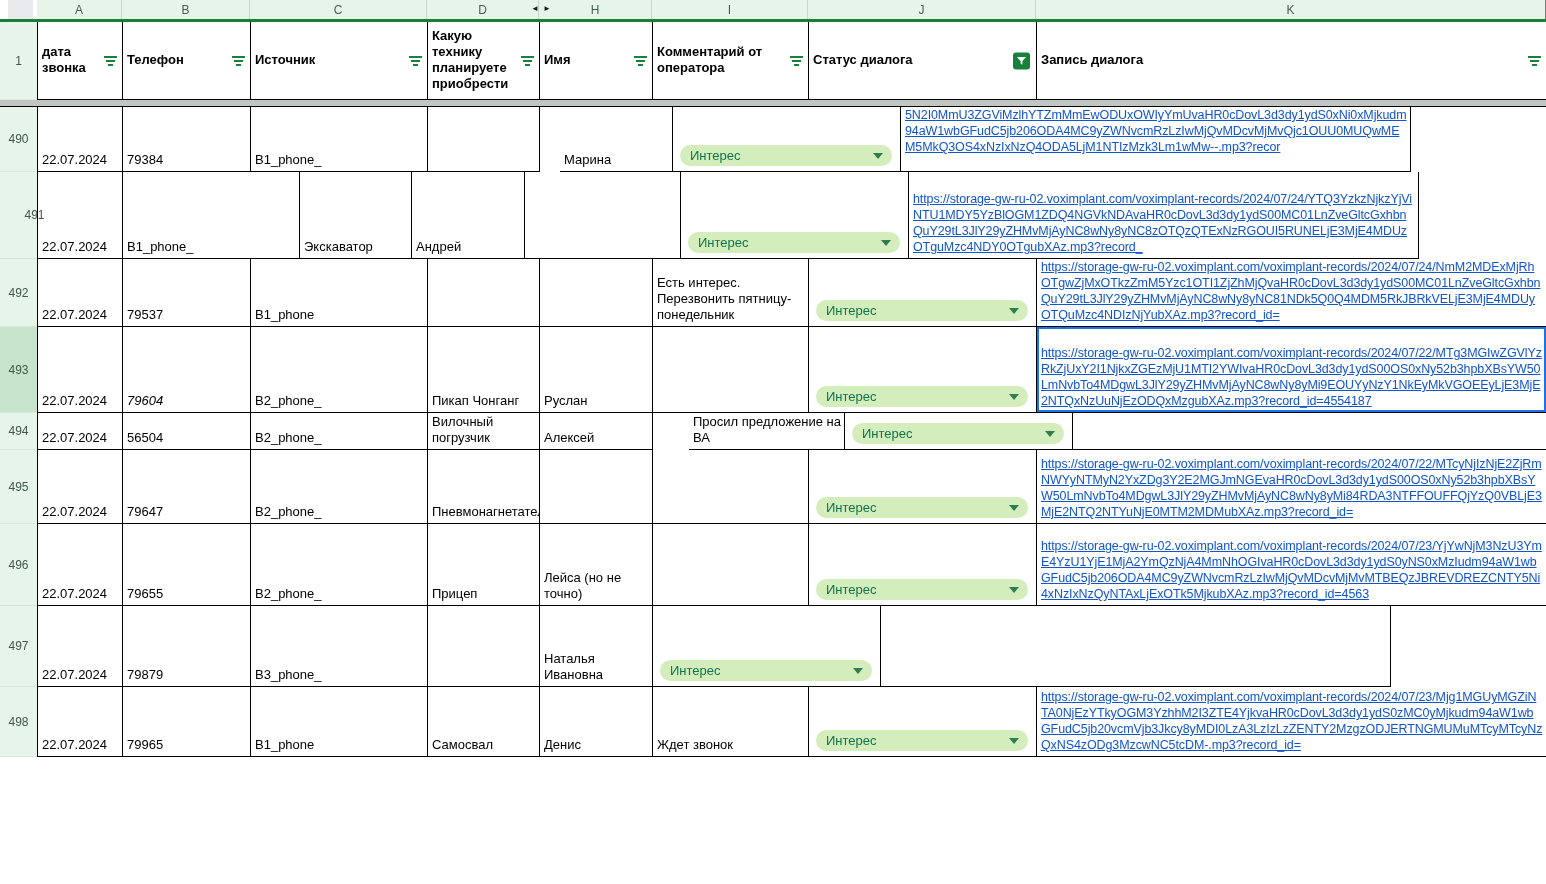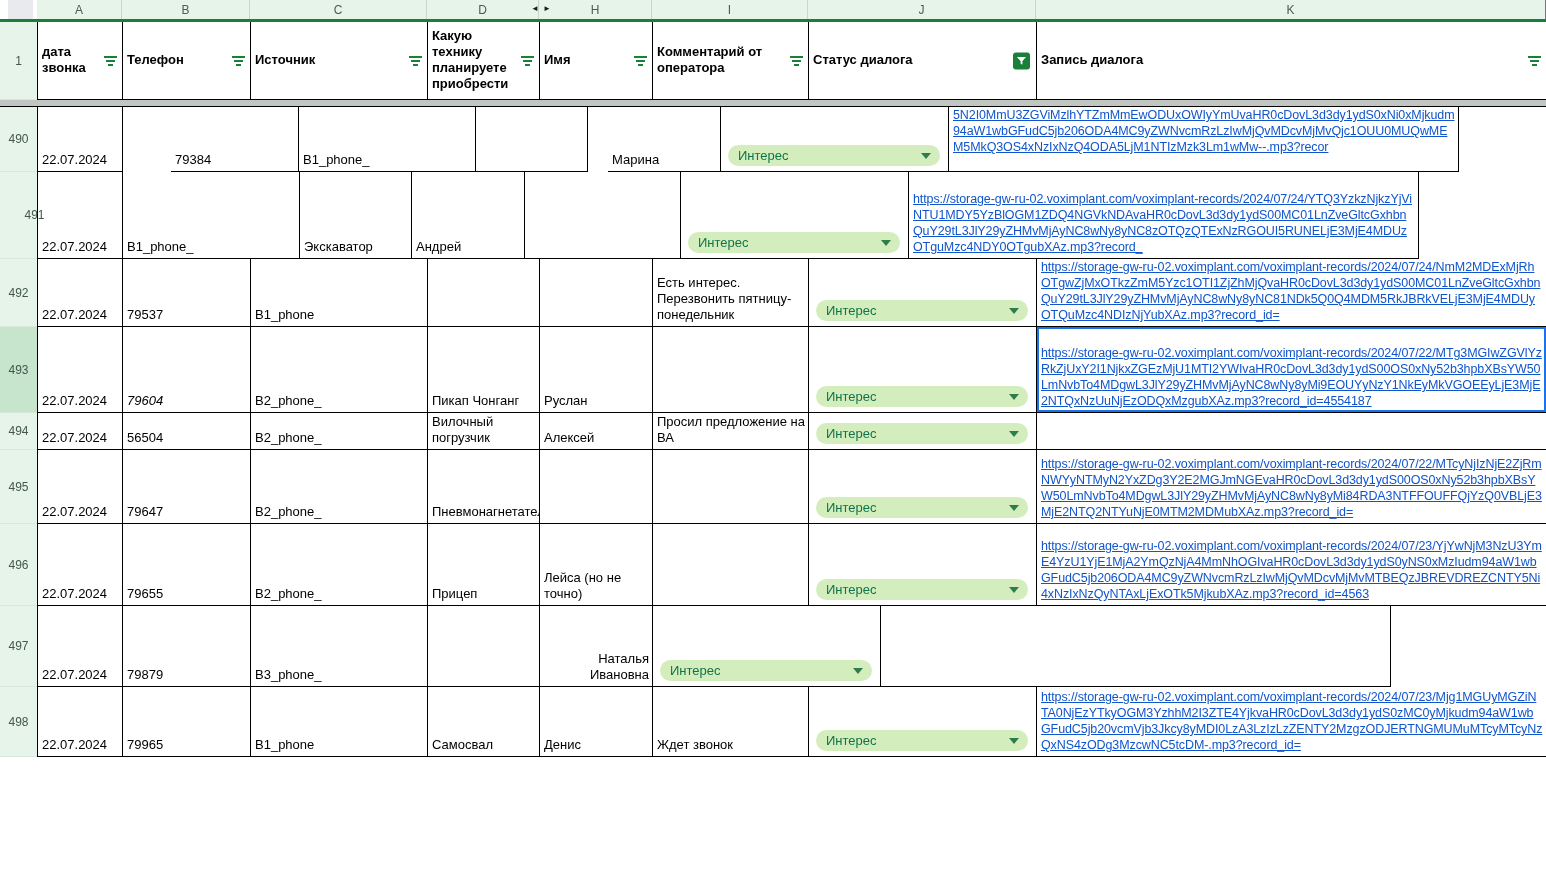--- a/index.html
+++ b/index.html
@@ -158,21 +158,21 @@
             <i></i>
             <i></i>
             <i></i>
           </span>
         </div>
     </div>
     <div class="grid-spacer"></div>
     <div>
         <div class="row">
           <div class="cell" style="width: 85px; height: 65px;">22.07.2024</div>
-          <div class="cell" style="width: 128px; height: 65px; margin-left: 48px;">79384</div>
+          <div class="cell" style="width: 128px; height: 65px;">79384</div>
           <div class="cell" style="width: 177px; height: 65px;">B1_phone_</div>
           <div class="cell" style="width: 112px; height: 65px;"></div>
           <div class="cell" style="width: 113px; height: 65px; margin-left: 20px;">Марина</div>
           <div class="cell" style="width: 228px; height: 65px;">
             <div class="chip">
               <span>Интерес</span>
               <i class="arrow"></i>
             </div>
           </div>
           <div class="cell" style="width: 510px; height: 65px; padding-bottom: 16px;">
@@ -228,21 +228,21 @@
           <div class="cell sel-cell" style="width: 510px; height: 86px;">
             <a href="#">https://storage-gw-ru-02.voximplant.com/voximplant-records/2024/07/22/MTg3MGIwZGVlYzRkZjUxY2I1NjkxZGEzMjU1MTI2YWIvaHR0cDovL3d3dy1ydS00OS0xNy52b3hpbXBsYW50LmNvbTo4MDgwL3JlY29yZHMvMjAyNC8wNy8yMi9EOUYyNzY1NkEyMkVGOEEyLjE3MjE2NTQxNzUuNjEzODQxMzgubXAz.mp3?record_id=4554187</a>
           </div>
         </div>
         <div class="row">
           <div class="cell" style="width: 85px; height: 37px;">22.07.2024</div>
           <div class="cell" style="width: 128px; height: 37px;">56504</div>
           <div class="cell" style="width: 177px; height: 37px;">B2_phone_</div>
           <div class="cell" style="width: 112px; height: 37px;">Вилочный погрузчик</div>
           <div class="cell" style="width: 113px; height: 37px;">Алексей</div>
-          <div class="cell" style="width: 156px; height: 37px;">Просил предложение на ВА</div>
+          <div class="cell" style="width: 156px; height: 37px; margin-left: 36px;">Просил предложение на ВА</div>
           <div class="cell" style="width: 228px; height: 37px;">
             <div class="chip">
               <span>Интерес</span>
               <i class="arrow"></i>
             </div>
           </div>
           <div class="cell" style="width: 510px; height: 37px;"></div>
         </div>
         <div class="row">
           <div class="cell" style="width: 85px; height: 74px;">22.07.2024</div>
@@ -276,21 +276,21 @@
           </div>
           <div class="cell" style="width: 510px; height: 82px;">
             <a href="#">https://storage-gw-ru-02.voximplant.com/voximplant-records/2024/07/23/YjYwNjM3NzU3YmE4YzU1YjE1MjA2YmQzNjA4MmNhOGIvaHR0cDovL3d3dy1ydS0yNS0xMzIudm94aW1wbGFudC5jb206ODA4MC9yZWNvcmRzLzIwMjQvMDcvMjMvMTBEQzJBREVDREZCNTY5Ni4xNzIxNzQyNTAxLjExOTk5MjkubXAz.mp3?record_id=4563</a>
           </div>
         </div>
         <div class="row">
           <div class="cell" style="width: 85px; height: 81px;">22.07.2024</div>
           <div class="cell" style="width: 128px; height: 81px;">79879</div>
           <div class="cell" style="width: 177px; height: 81px;">B3_phone_</div>
           <div class="cell" style="width: 112px; height: 81px;"></div>
-          <div class="cell" style="width: 113px; height: 81px; text-align: right;">Наталья Ивановна</div>
+          <div class="cell" style="width: 113px; height: 81px;">Наталья Ивановна</div>
           <div class="cell" style="width: 228px; height: 81px;">
             <div class="chip">
               <span>Интерес</span>
               <i class="arrow"></i>
             </div>
           </div>
           <div class="cell" style="width: 510px; height: 81px;"></div>
         </div>
         <div class="row">
           <div class="cell" style="width: 85px; height: 70px;">22.07.2024</div>

